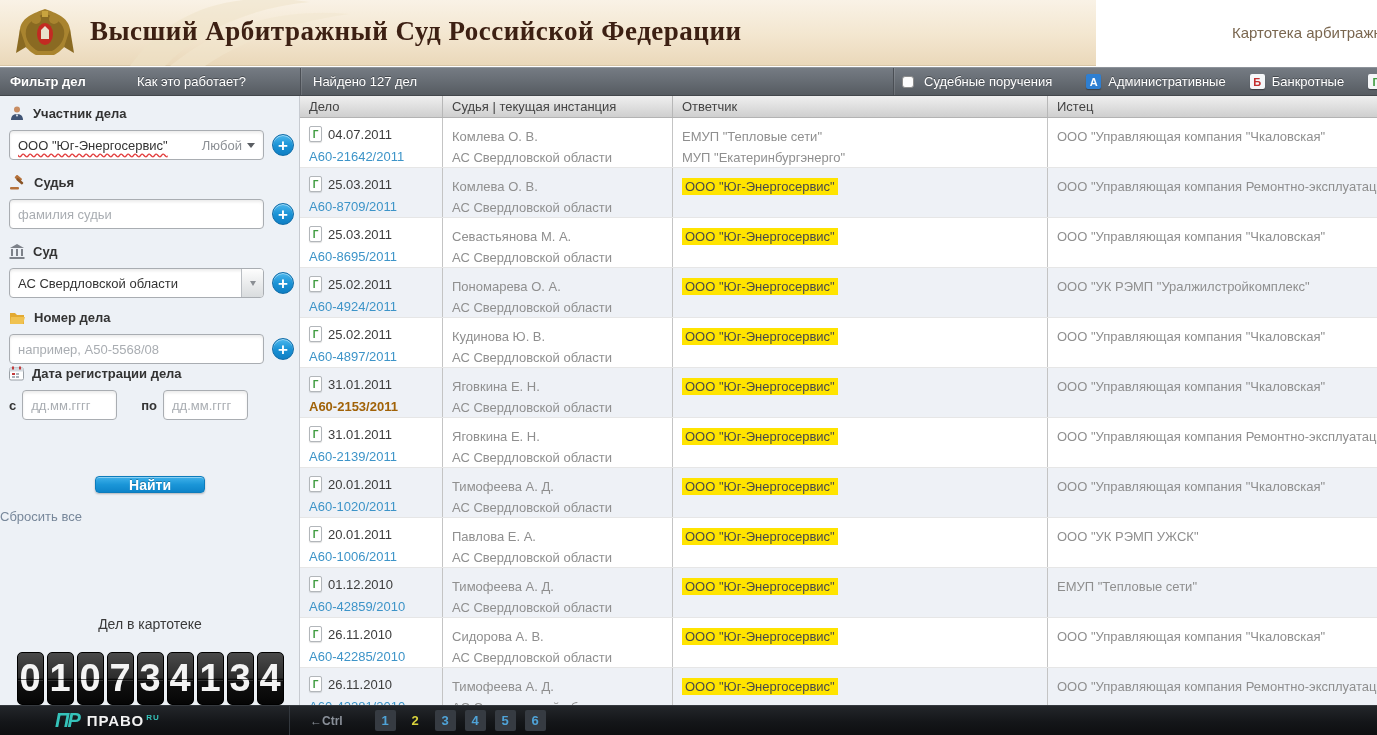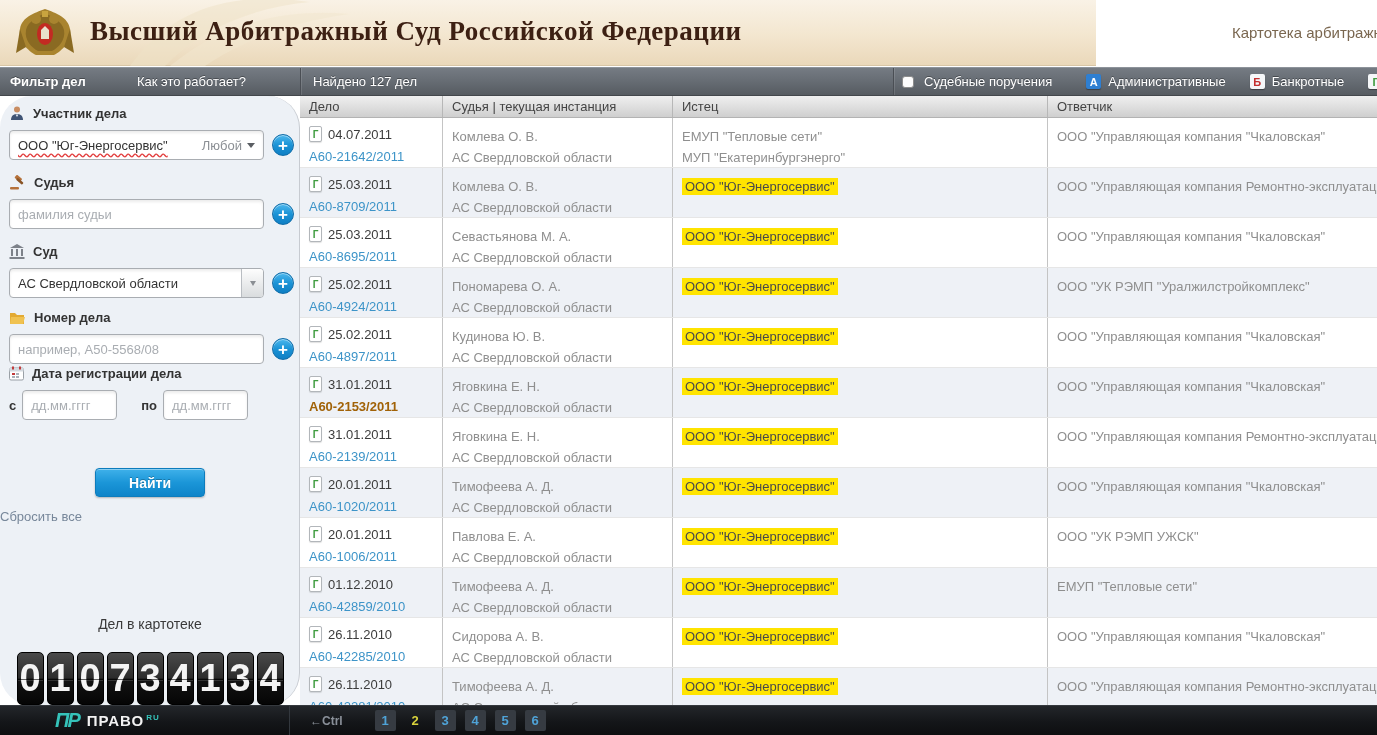--- a/index.html
+++ b/index.html
@@ -27,21 +27,21 @@
   .tb-divider { position:absolute; top:0; bottom:0; width:1px; background:#4a4e54; box-shadow:1px 0 0 rgba(255,255,255,.12); }
   .tb-found { left:313px; }
   .tb-right { left:902px; display:flex; align-items:center; gap:10px; }
   .tb-checkbox { width:12px; height:12px; background:#fdfdfd; border:1px solid #8d8d8d; border-radius:3px; display:inline-block; }
   .cat-group { display:flex; align-items:center; gap:7px; margin-left:24px; }
   .cat-icon { width:15px; height:15px; border-radius:2px; display:inline-flex; align-items:center; justify-content:center;
     font-size:11px; font-weight:700; box-shadow:0 1px 1px rgba(0,0,0,.35); text-shadow:none; }
 
   
   .content { position:absolute; top:96px; left:0; right:0; bottom:30px; display:flex; }
-  .sidebar { width:300px; background:#edf1f6; border-right:1px solid #c7cbd1; position:relative; font-size:13px;border-radius:32px; }
+  .sidebar { width:300px; background:#edf1f6; border-right:1px solid #c7cbd1; position:relative; font-size:13px; }
   .main { flex:1; background:#fff; overflow:hidden; }
 
   
   .fgroup { position:absolute; left:0; width:300px; }
   .flabel { display:flex; align-items:center; gap:8px; padding-left:9px; font-weight:700; color:#333; margin-bottom:9px; }
   .flabel svg { flex:0 0 auto; }
   .frow { display:flex; align-items:center; padding-left:9px; gap:8px; }
   .tinput, .fake-input, .fselect { height:30px; width:255px; background:#fff; border:1px solid #a9adb2; border-radius:4px;
     box-shadow:inset 0 2px 3px rgba(0,0,0,.08); font-size:13px; color:#333; padding:0 8px;
     font-family:"Liberation Sans", sans-serif; }
@@ -55,21 +55,21 @@
     background:linear-gradient(180deg,#fdfdfd,#d9dcde); display:flex; align-items:center; justify-content:center; }
   .sel-btn .caret-down { border-top-color:#8a8e93; border-left-width:3px; border-right-width:3px; }
   .plus-btn { width:22px; height:22px; border-radius:50%; border:1px solid #0f6ca8;
     background:linear-gradient(180deg,#4db8ee 0%,#1b93d6 50%,#0f7fc4 100%);
     color:#fff; font-size:17px; font-weight:700; line-height:19px; text-align:center; cursor:pointer;
     box-shadow:inset 0 1px 0 rgba(255,255,255,.5); }
   .date-row { display:flex; align-items:center; gap:6px; padding-left:9px; }
   .date-lbl { font-weight:700; color:#333; }
   .dinput { width:95px; }
   .dinput2 { width:85px; }
-  .search-btn { display:block; margin:8px auto; width:110px; height:29px; border:1px solid #0d7cbc; border-radius:4px;
+  .search-btn { display:block; margin:16px auto; width:110px; height:17px; border:1px solid #0d7cbc; border-radius:4px;
     background:linear-gradient(180deg,#3fb1ea 0%,#1b96d8 50%,#0d84c9 100%);
     color:#fff; font-size:14px; font-weight:700; text-shadow:0 -1px 0 rgba(0,0,0,.25); cursor:pointer;
     box-shadow:0 1px 2px rgba(0,0,0,.25), inset 0 1px 0 rgba(255,255,255,.4);
     font-family:"Liberation Sans", sans-serif; }
   .reset-link { display:block; color:#77879a; margin-top:12px; cursor:pointer; text-decoration:none; }
   .counter-wrap { position:absolute; left:0; top:520px; width:300px; text-align:center; }
   .counter-label { color:#3a3a3a; font-size:14px; margin-bottom:20px; }
   .digits { display:flex; justify-content:center; gap:3px; }
   .digit { position:relative; width:27px; height:53px; border-radius:5px; border:1px solid #000;
     background:linear-gradient(180deg,#4a4a4a 0%,#2c2c2c 48%,#131313 52%,#050505 100%);
@@ -285,22 +285,22 @@
             <span class="digit">4</span>
           </div>
         <div class="counter-reflection"></div>
       </div>
     </div>
 
     <div class="main">
       <div class="thead">
         <div class="th">Дело</div>
         <div class="th">Судья | текущая инстанция</div>
+        <div class="th">Ответчик</div>
         <div class="th">Истец</div>
-        <div class="th">Ответчик</div>
       </div>
       <div class="tbody">
           <div class="trow">
             <div class="cell c-case">
               <div class="date-line">
                 <span class="case-type-icon">Г</span>
                 <span>04.07.2011</span>
               </div>
               <a class="case-link">А60-21642/2011</a>
             </div>

